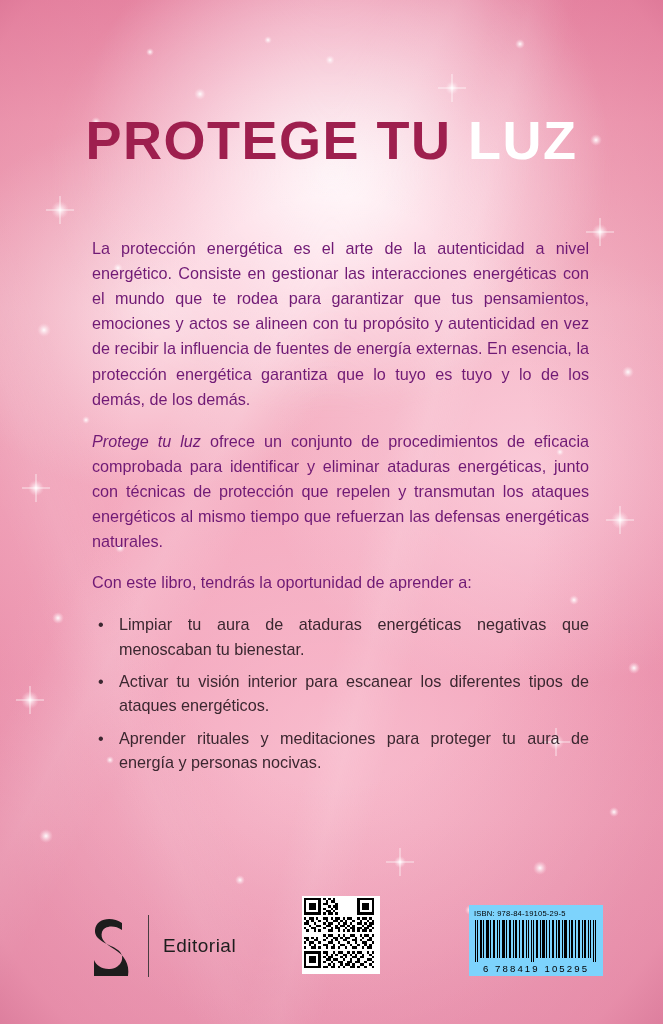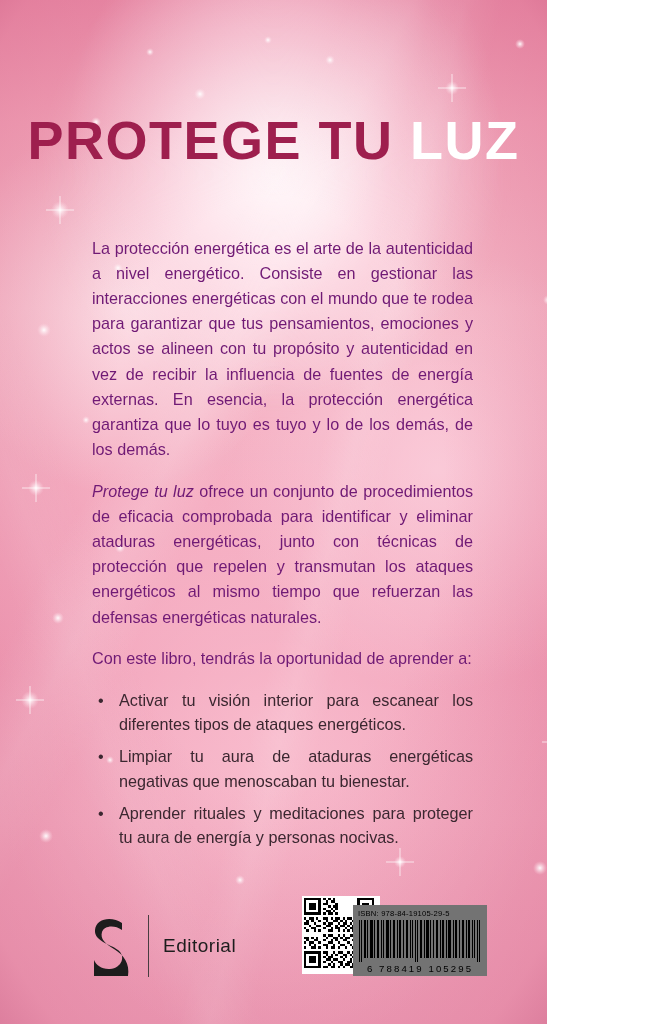--- a/index.html
+++ b/index.html
@@ -2,21 +2,21 @@
 <html lang="es"><head>
 <meta charset="utf-8">
 <style>
   html, body {
     margin: 0;
     padding: 0;
     background: #ffffff;
   }
   .cover {
     position: relative;
-    width: 547px;
+    width: 663px;
     height: 1024px;
     overflow: hidden;
     font-family: "Liberation Sans", sans-serif;
     background: #f0a0b4;
   }
   
   .bg-base {
     position: absolute;
     inset: 0;
     background:
@@ -163,21 +163,21 @@
     width: 74px;
     height: 74px;
     background: #ffffff;
     padding: 2px;
   }
   .barcode-box {
     position: absolute;
     right: 60px;
     bottom: 6px;
     width: 134px;
-    background: #737373;
+    background: #7dd3fc;
     padding: 4px 5px 2px 5px;
     box-sizing: border-box;
   }
   .isbn-text {
     font-size: 7.6px;
     color: #000;
     letter-spacing: 0.2px;
     margin-bottom: 2px;
     font-family: "Liberation Sans", sans-serif;
   }
@@ -262,22 +262,22 @@
   <div class="title">
     <span class="dark">PROTEGE TU</span>
     <span class="light">LUZ</span>
   </div>
 
   <div class="body-area">
     <p>La protección energética es el arte de la autenticidad a nivel energético. Consiste en gestionar las interacciones energéticas con el mundo que te rodea para garantizar que tus pensamientos, emociones y actos se alineen con tu propósito y autenticidad en vez de recibir la influencia de fuentes de energía externas. En esencia, la protección energética garantiza que lo tuyo es tuyo y lo de los demás, de los demás.</p>
     <p class="last-para"><em>Protege tu luz</em><span> ofrece un conjunto de procedimientos de eficacia comprobada para identificar y eliminar ataduras energéticas, junto con técnicas de protección que repelen y transmutan los ataques energéticos al mismo tiempo que refuerzan las defensas energéticas naturales.</span></p>
     <p class="lead-in">Con este libro, tendrás la oportunidad de aprender a:</p>
     <ul class="bullets">
+      <li>Limpiar tu aura de ataduras energéticas negativas que menoscaban tu bienestar.</li>
       <li>Activar tu visión interior para escanear los diferentes tipos de ataques energéticos.</li>
-      <li>Limpiar tu aura de ataduras energéticas negativas que menoscaban tu bienestar.</li>
       <li>Aprender rituales y meditaciones para proteger tu aura de energía y personas nocivas.</li>
     </ul>
   </div>
 
   <div class="footer">
 
     <div class="publisher">
       <div class="logo-s">
         <svg width="46" height="64" viewBox="0 0 46 64">
           <path d="M34 9 C24 2, 8 4, 7 16 C6 27, 22 30, 30 36 C38 42, 34 54, 22 55 C14 55.6, 8 51, 6 46 L6 62 L40 62 C42 50, 36 41, 26 35 C17 29.6, 12 25, 14 18 C15.6 12, 26 10, 34 16 Z" fill="#1d1d1d"></path>

